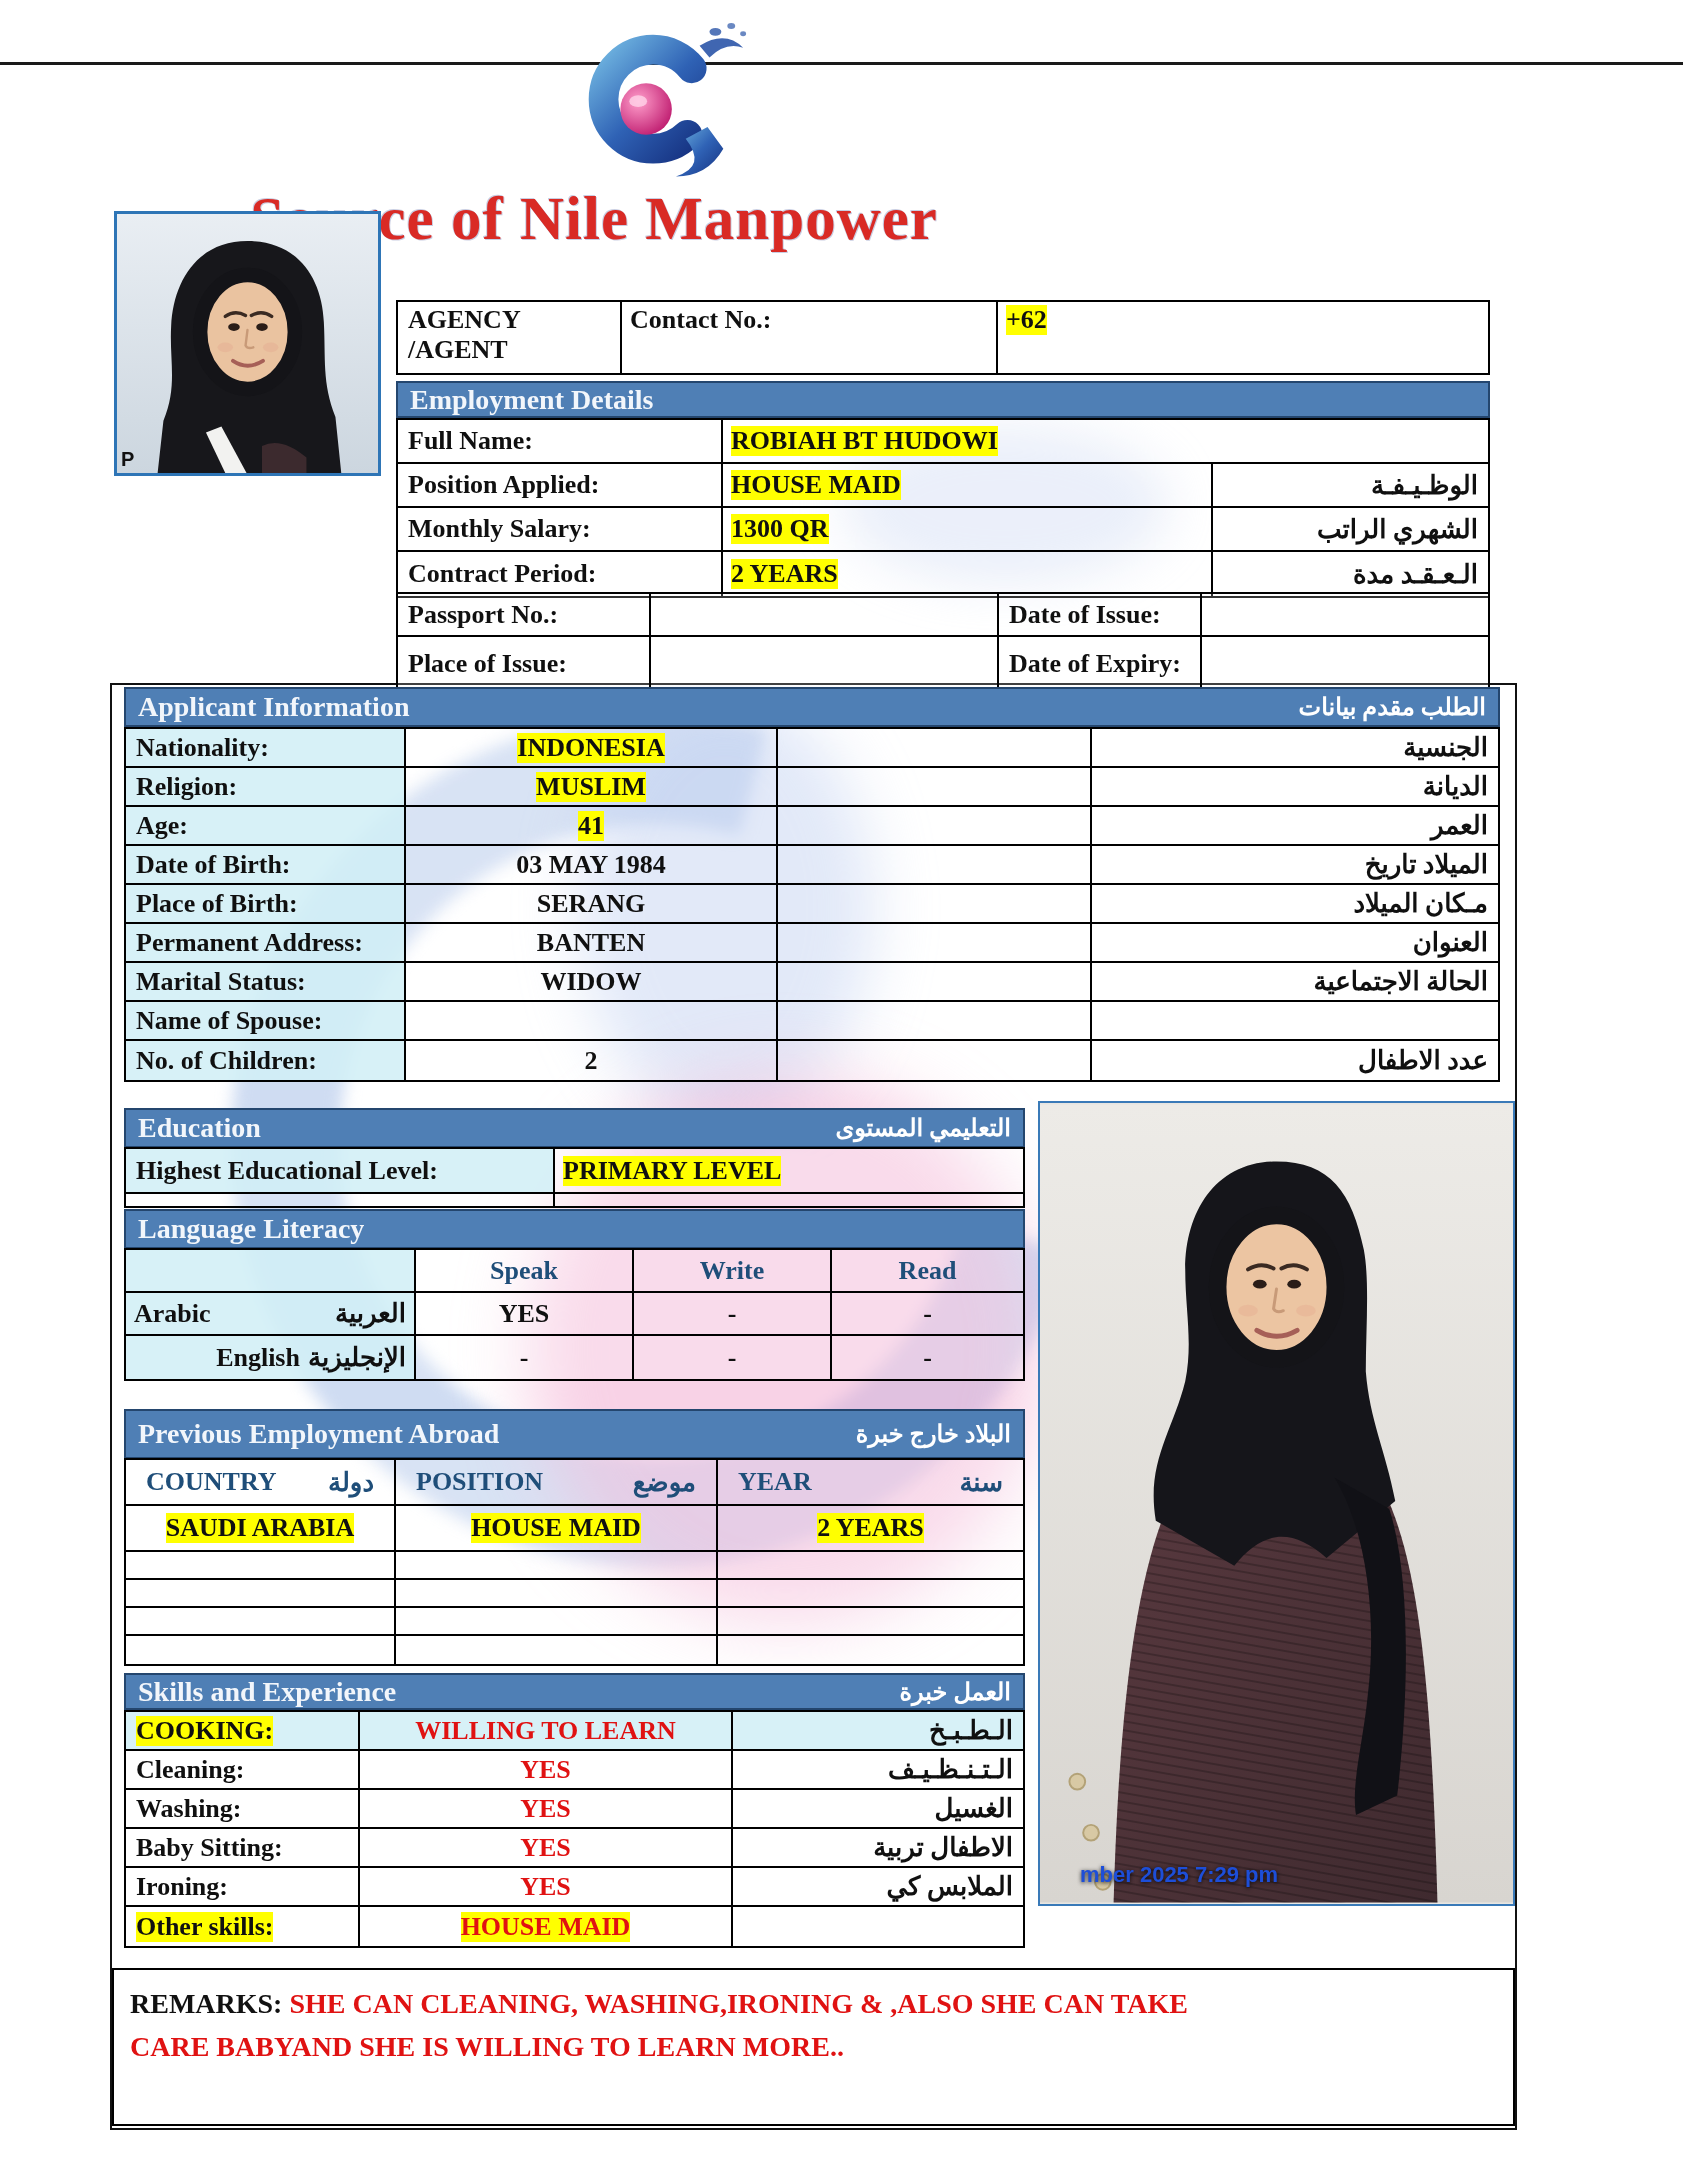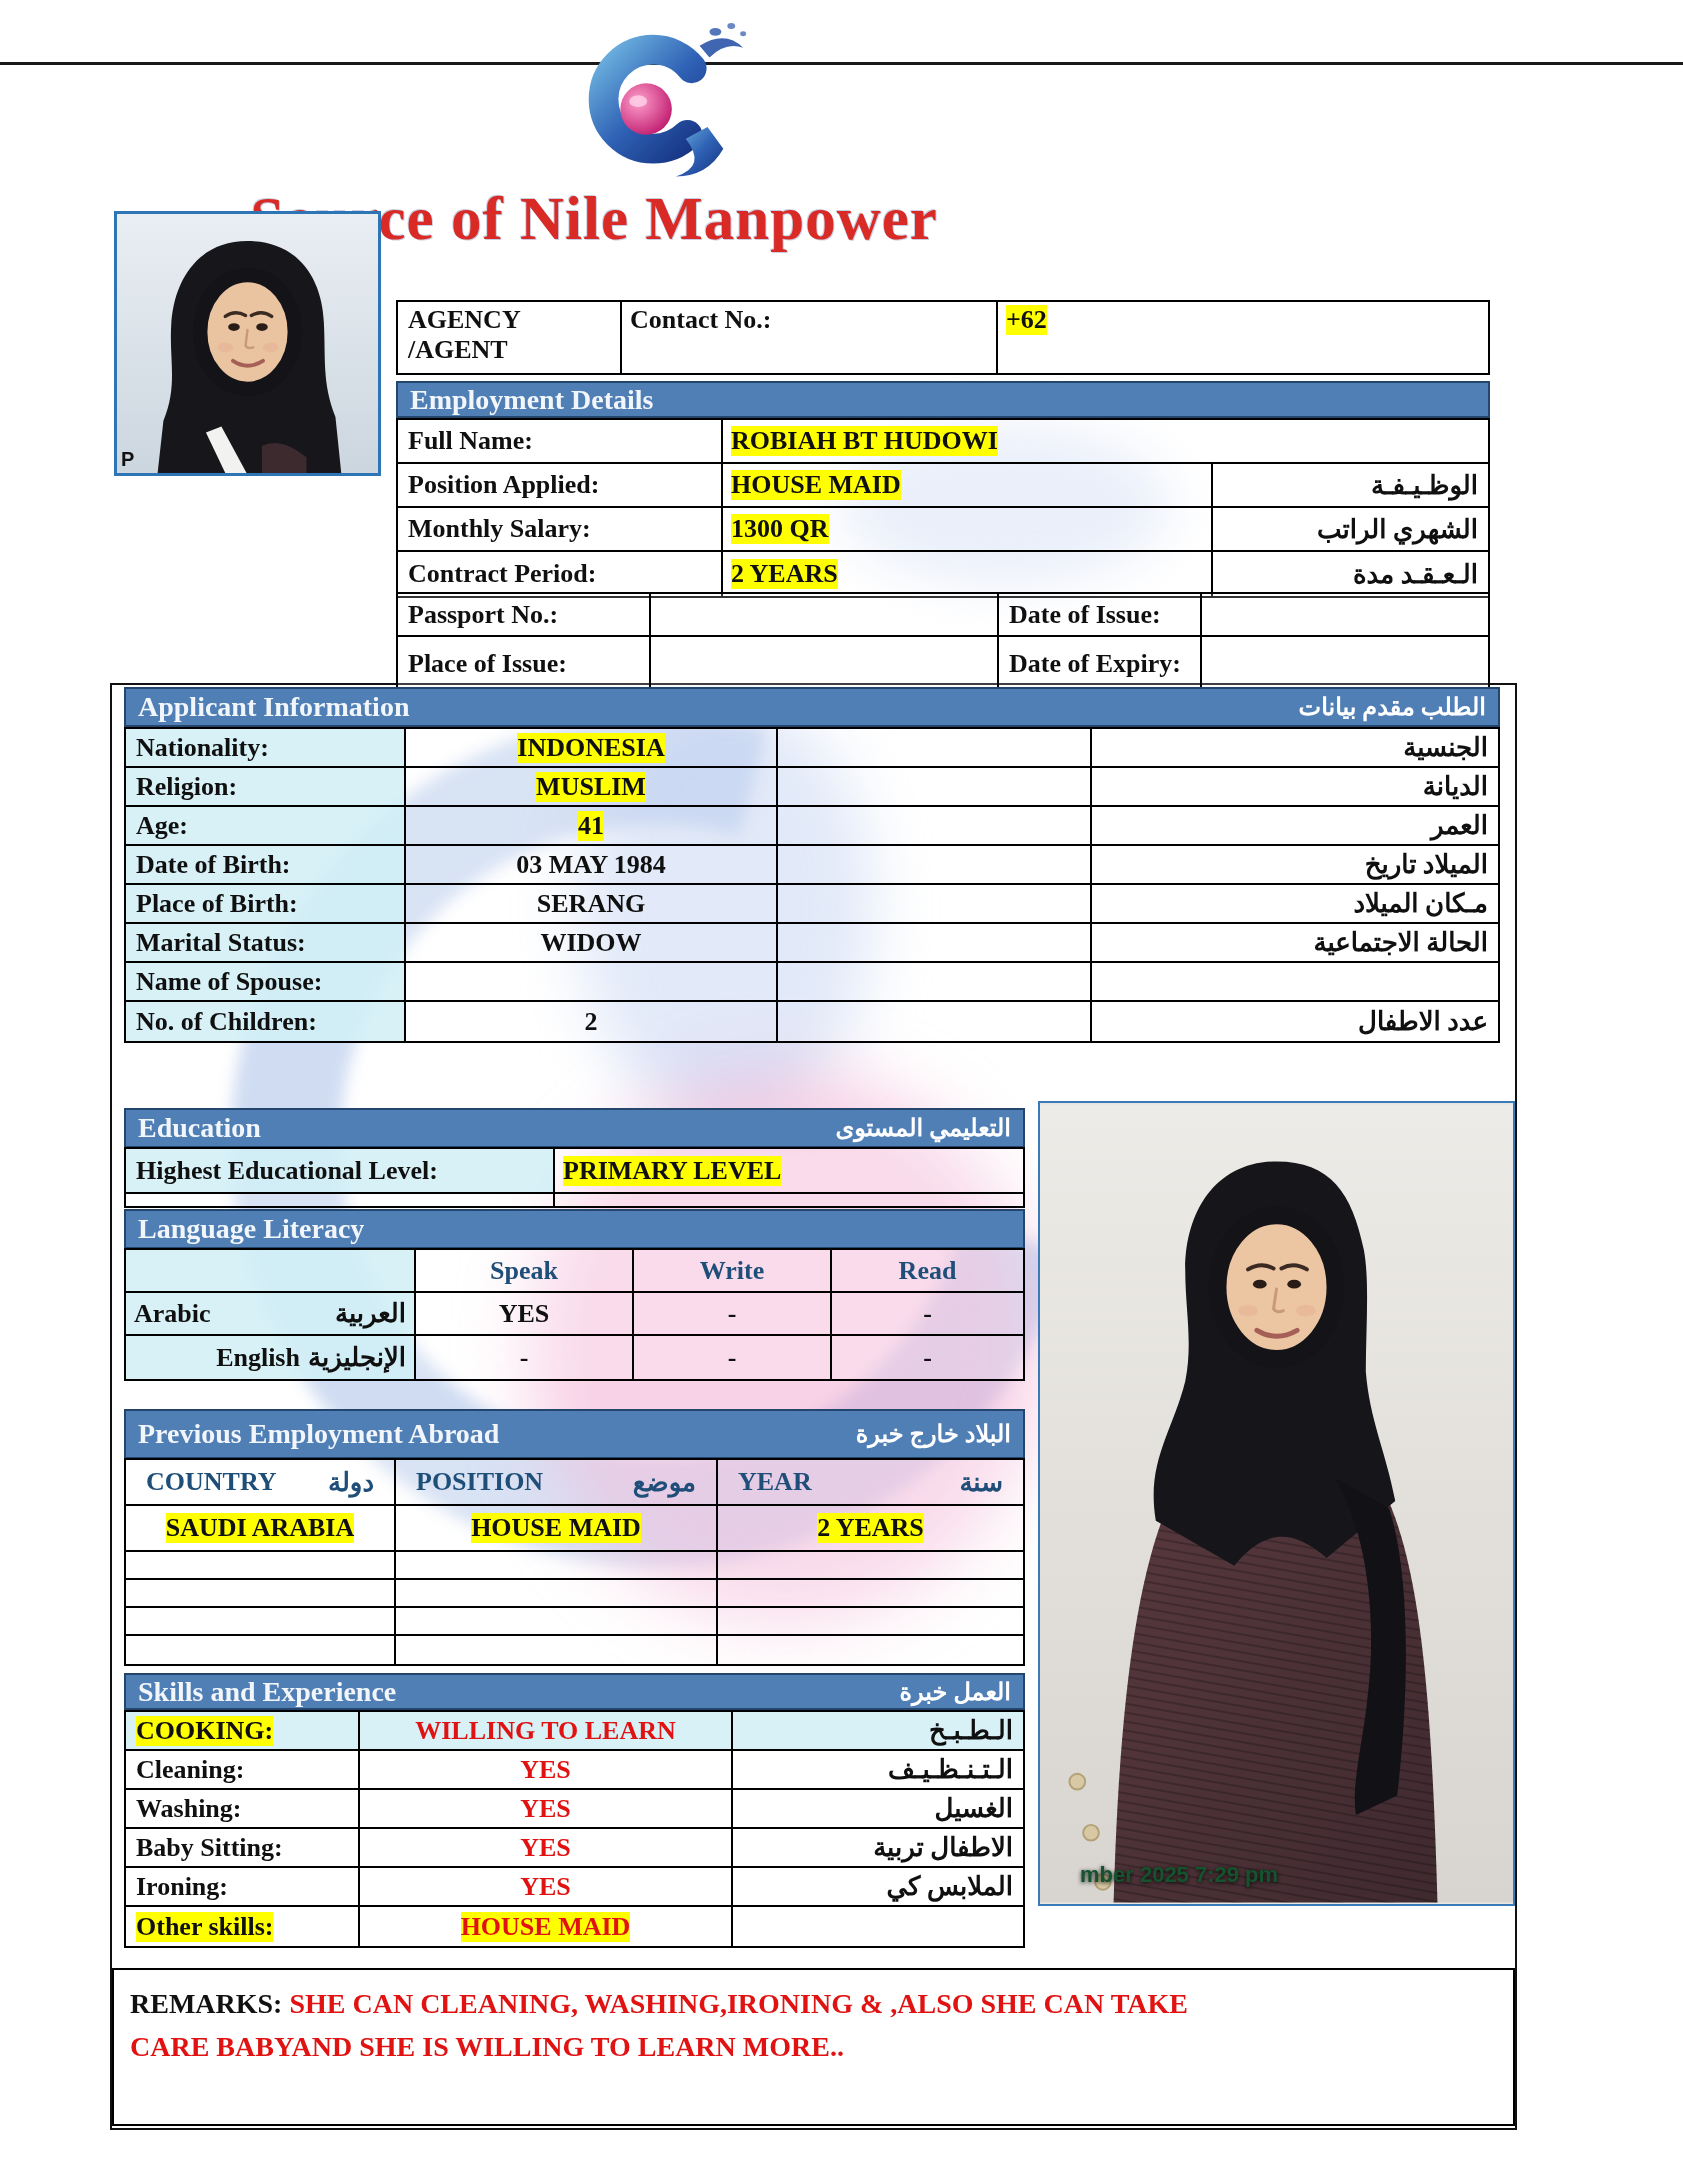--- a/index.html
+++ b/index.html
@@ -45,21 +45,21 @@
       background:rgba(190,205,238,0.38);filter:blur(24px);z-index:0;}
   
   .photo-small{left:114px;top:211px;width:267px;height:265px;border:3px solid #2e75b6;
       box-sizing:border-box;background:#e7edf2;z-index:2;}
   .photo-small svg{display:block;width:100%;height:100%;}
   .photo-marker{position:absolute;left:4px;bottom:2px;font-size:20px;font-weight:bold;color:#111;
       font-family:"Liberation Sans",sans-serif;}
   .photo-large{left:1038px;top:1101px;width:477px;height:805px;border:2px solid #3a7ab8;
       box-sizing:border-box;background:#e8e6e2;z-index:2;}
   .photo-large svg{display:block;width:100%;height:100%;}
-  .timestamp{position:absolute;left:40px;bottom:16px;color:#14532d;font-size:22px;font-weight:bold;
+  .timestamp{position:absolute;left:40px;bottom:16px;color:#1d4ed8;font-size:22px;font-weight:bold;
       font-family:"Liberation Sans",sans-serif;text-shadow:0 1px 4px rgba(0,0,0,0.85);}
   
   .remarks{left:112px;top:1968px;width:1403px;height:158px;border:2px solid #000;
       box-sizing:border-box;padding:12px 16px;z-index:2;background:#fff;}
   .remarks p{margin:0;width:1119px;font-size:28px;font-weight:bold;line-height:1.55;}
   .remarks .rlabel{color:#111;}
   .remarks .rtext{color:#e01212;}
 </style>
 </head>
 <body>
@@ -219,20 +219,26 @@
       <div class="c lbl cyan">Date of Birth:</div>
       <div class="c center">03 MAY 1984</div>
       <div class="c"></div>
       <div class="c ar-cell">الميلاد تاريخ</div>
     </div>
     <div class="row" style="grid-template-columns:280px 372px 314px 406px;height:39px;">
       <div class="c lbl cyan">Place of Birth:</div>
       <div class="c center">SERANG</div>
       <div class="c"></div>
       <div class="c ar-cell">مـكان الميلاد</div>
+    </div>
+    <div class="row" style="grid-template-columns:280px 372px 314px 406px;height:39px;">
+      <div class="c lbl cyan">Permanent Address:</div>
+      <div class="c center">BANTEN</div>
+      <div class="c"></div>
+      <div class="c ar-cell">العنوان</div>
     </div>
     <div class="row" style="grid-template-columns:280px 372px 314px 406px;height:39px;">
       <div class="c lbl cyan">Marital Status:</div>
       <div class="c center">WIDOW</div>
       <div class="c"></div>
       <div class="c ar-cell">الحالة الاجتماعية</div>
     </div>
     <div class="row" style="grid-template-columns:280px 372px 314px 406px;height:39px;">
       <div class="c lbl cyan">Name of Spouse:</div>
       <div class="c center"></div>

